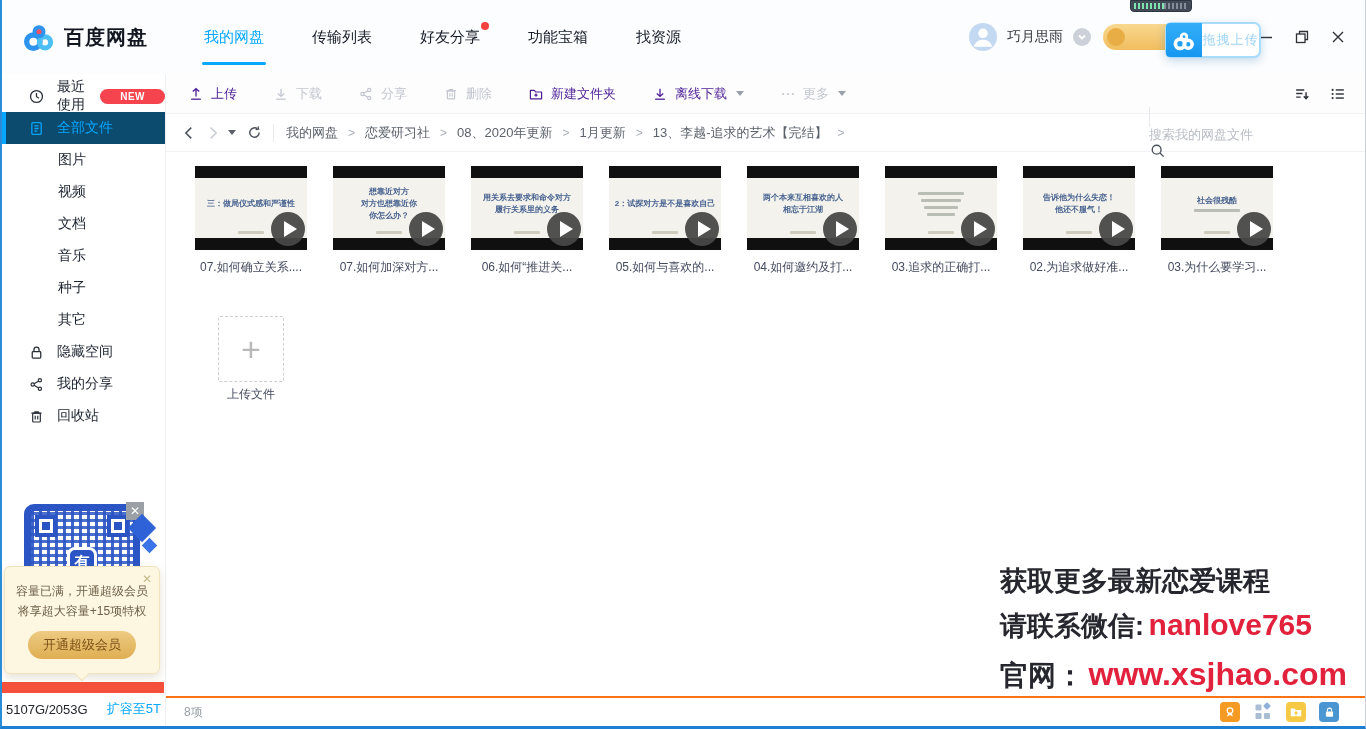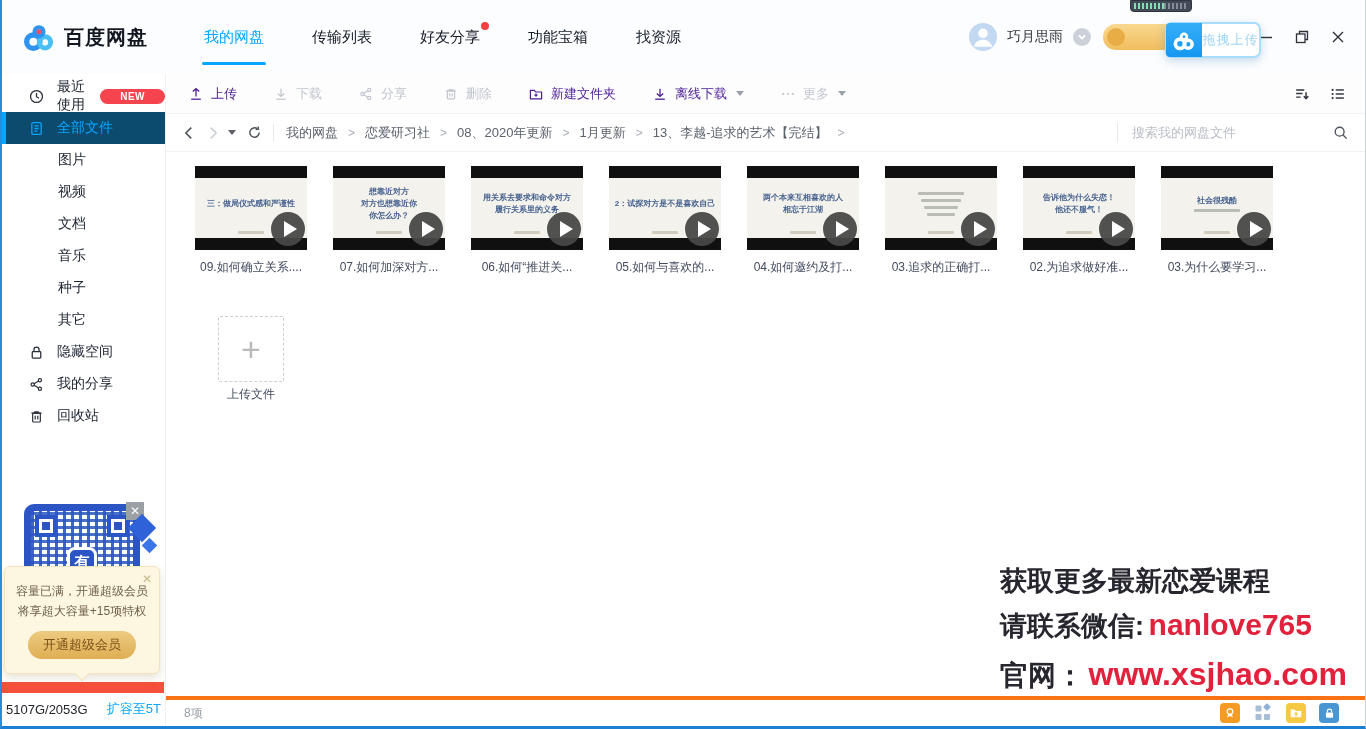--- a/index.html
+++ b/index.html
@@ -81,21 +81,21 @@
 
   
   .crumb-bar{ height:38px; display:flex; align-items:center; padding-left:14px; border-bottom:1px solid #f1f2f5; background:#fff;}
   .navbtns{ display:flex; align-items:center; gap:6px; color:#4c525b;}
   .navbtns .fwd{ color:#c9cdd4;}
   .tiny-caret{ width:0;height:0;border-left:4px solid transparent;border-right:4px solid transparent;border-top:5px solid #5a5f68;}
   .crumb-sep-v{ width:1px; height:18px; background:#e7e9ec; margin:0 12px 0 10px;}
   .crumbs{ display:flex; align-items:center; gap:10px; font-size:13px; color:#5c626c;}
   .crumbs .gt{ color:#a8aeb8; font-size:12px;}
   .crumb{ cursor:pointer; }
-  .search-zone{ margin-left:auto; display:flex; align-items:center; margin-right:16px;}
+  .search-zone{ margin-left:auto; display:flex; align-items:flex-start; margin-right:16px;flex-direction:column;}
   .search-div{ width:1px; height:20px; background:#e7e9ec; margin-right:14px;}
   .search-input{ border:none; outline:none; font-size:13px; width:200px; color:#333; background:transparent;}
   .search-input::placeholder{ color:#b9bdc5; }
   .search-ico{ color:#4c525b; cursor:pointer; }
 
   
   .grid{ flex:1; padding:14px 10px 0 16px; display:flex; flex-wrap:wrap; align-content:flex-start; overflow:hidden;}
   .file-card{ width:138px; display:flex; flex-direction:column; align-items:center; margin-bottom:34px; cursor:pointer;}
   .thumb{ width:112px; height:84px; background:#101010; position:relative; }
   .thumb-inner{ position:absolute; left:0; right:0; top:12px; bottom:12px; background:#f3f2ec;
@@ -112,21 +112,21 @@
 
   
   .watermark{ position:absolute; right:18px; bottom:24px; z-index:6; line-height:44px; font-weight:700; pointer-events:none;}
   .wm1{ font-size:27px; color:#26262e; }
   .wm-dark{ font-size:27px; color:#26262e; }
   .wm-red{ font-size:30px; color:#e2213c; }
   .wm3 .wm-dark{ font-size:28px; }
   .wm3 .wm-red{ font-size:32px; }
 
   
-  .statusbar{ height:30px; border-top:4px solid #f97316; display:flex; align-items:center; background:#fff;}
+  .statusbar{ height:30px; border-top:2px solid #f97316; display:flex; align-items:center; background:#fff;}
   .count{ font-size:12px; color:#9aa0a8; margin-left:18px;}
   .sb-icons{ margin-left:auto; margin-right:26px; display:flex; gap:13px; align-items:center;}
   .sq{ width:20px; height:20px; border-radius:4px; display:flex; align-items:center; justify-content:center; cursor:pointer;}
   .sq.orange{ background:#f59a23;}
   .sq.plain{ background:transparent;}
   .sq.yellow{ background:#f6c944;}
   .sq.blue{ background:#4a96d2;}
 </style>
 </head>
 <body>
@@ -437,21 +437,21 @@
           <div class="file-card">
             <div class="thumb">
               <div class="thumb-inner">
                 <div class="tline">三：做局仪式感和严谨性</div>
                 <div class="thumb-foot"></div>
               </div>
               <div class="play">
                 <div class="tri"></div>
               </div>
             </div>
-            <div class="fname">09.如何确立关系....</div>
+            <div class="fname">07.如何确立关系....</div>
           </div>
           <div class="file-card">
             <div class="thumb">
               <div class="thumb-inner">
                 <div class="tline">想靠近对方</div>
                 <div class="tline">对方也想靠近你</div>
                 <div class="tline">你怎么办？</div>
                 <div class="thumb-foot"></div>
               </div>
               <div class="play">

